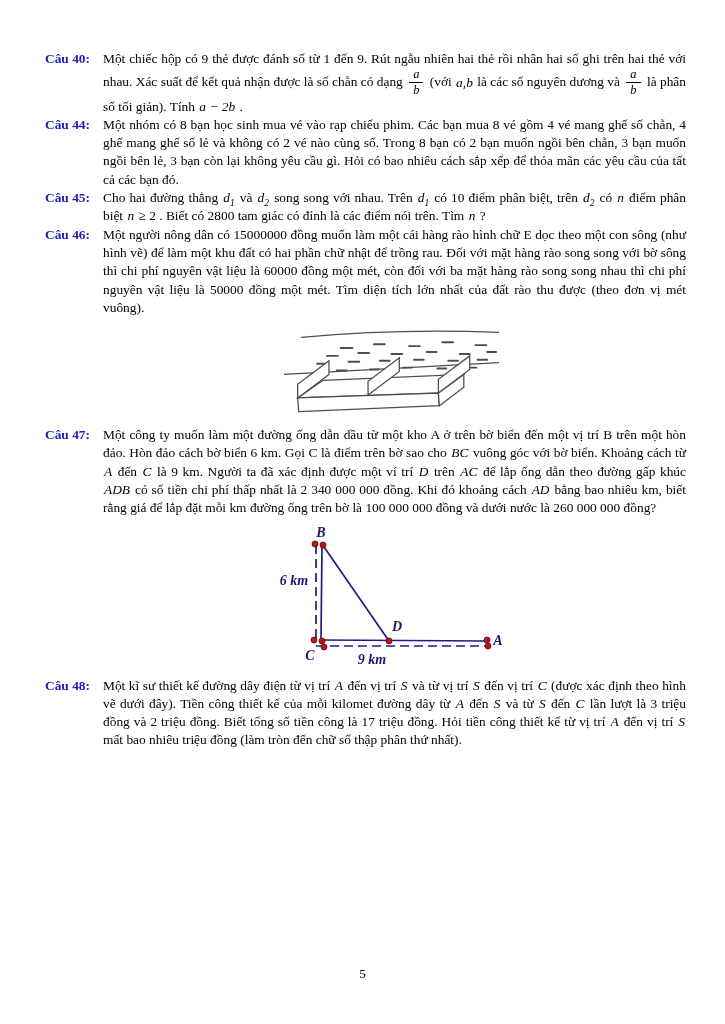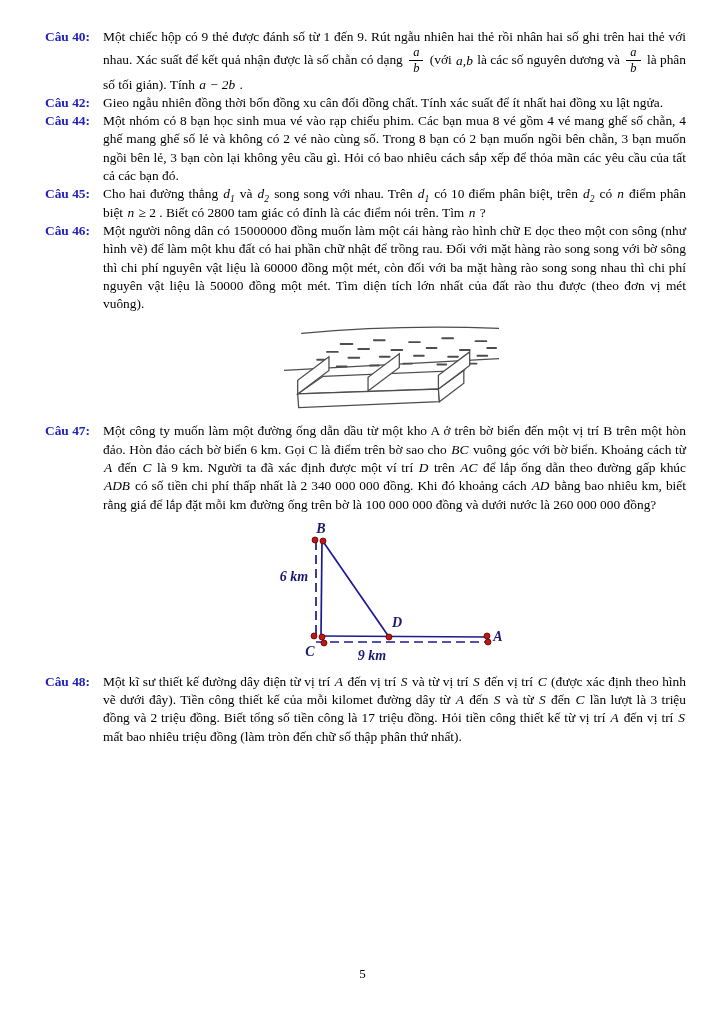--- a/index.html
+++ b/index.html
@@ -5,21 +5,21 @@
   html,body{margin:0;padding:0;background:#ffffff;}
   .page{
     position:relative;
     width:725px;height:1024px;
     background:#ffffff;
     font-family:"Liberation Serif", serif;
     font-size:13.4px;
     color:#000;
     overflow:hidden;
   }
-  .content{position:absolute;left:45px;top:28px;width:641px;}
+  .content{position:absolute;left:45px;top:50px;width:641px;}
   .question{display:flex;align-items:flex-start;}
   .qlabel{
     flex:none;width:58px;
     font-weight:bold;color:#2222bb;
     line-height:18.3px;white-space:nowrap;
   }
   .qbody{flex:1;text-align:justify;line-height:18.3px;}
   .math{font-style:italic;padding:0 1px;margin-top:24px;}
   .math sub{font-size:9.5px;font-style:italic;line-height:0;}
   .frac{
@@ -37,24 +37,20 @@
   }
 </style>
 </head>
 <body>
 
 <div class="page">
   <div class="content">
       <div class="question">
         <div class="qlabel">Câu 40:</div>
         <div class="qbody">Một chiếc hộp có 9 thẻ được đánh số từ 1 đến 9. Rút ngẫu nhiên hai thẻ rồi nhân hai số ghi trên hai thẻ với nhau. Xác suất để kết quả nhận được là số chẵn có dạng <span class="frac"><span class="num">a</span><span class="den">b</span></span> (với <span class="math">a,b</span> là các số nguyên dương và <span class="frac"><span class="num">a</span><span class="den">b</span></span> là phân số tối giản). Tính <span class="math">a − 2b</span> .</div>
-      </div>
-      <div class="question">
-        <div class="qlabel">Câu 42:</div>
-        <div class="qbody">Gieo ngẫu nhiên đồng thời bốn đồng xu cân đối đồng chất. Tính xác suất để ít nhất hai đồng xu lật ngửa.</div>
       </div>
       <div class="question">
         <div class="qlabel">Câu 44:</div>
         <div class="qbody">Một nhóm có 8 bạn học sinh mua vé vào rạp chiếu phim. Các bạn mua 8 vé gồm 4 vé mang ghế số chẵn, 4 ghế mang ghế số lẻ và không có 2 vé nào cùng số. Trong 8 bạn có 2 bạn muốn ngồi bên chẵn, 3 bạn muốn ngồi bên lẻ, 3 bạn còn lại không yêu cầu gì. Hỏi có bao nhiêu cách sắp xếp để thỏa mãn các yêu cầu của tất cả các bạn đó.</div>
       </div>
       <div class="question">
         <div class="qlabel">Câu 45:</div>
         <div class="qbody">Cho hai đường thẳng <span class="math">d<sub>1</sub></span> và <span class="math">d<sub>2</sub></span> song song với nhau. Trên <span class="math">d<sub>1</sub></span> có 10 điểm phân biệt, trên <span class="math">d<sub>2</sub></span> có <span class="math">n</span> điểm phân biệt <span class="math">n</span> ≥ 2 . Biết có 2800 tam giác có đỉnh là các điểm nói trên. Tìm <span class="math">n</span> ?</div>
       </div>
       <div class="question">

